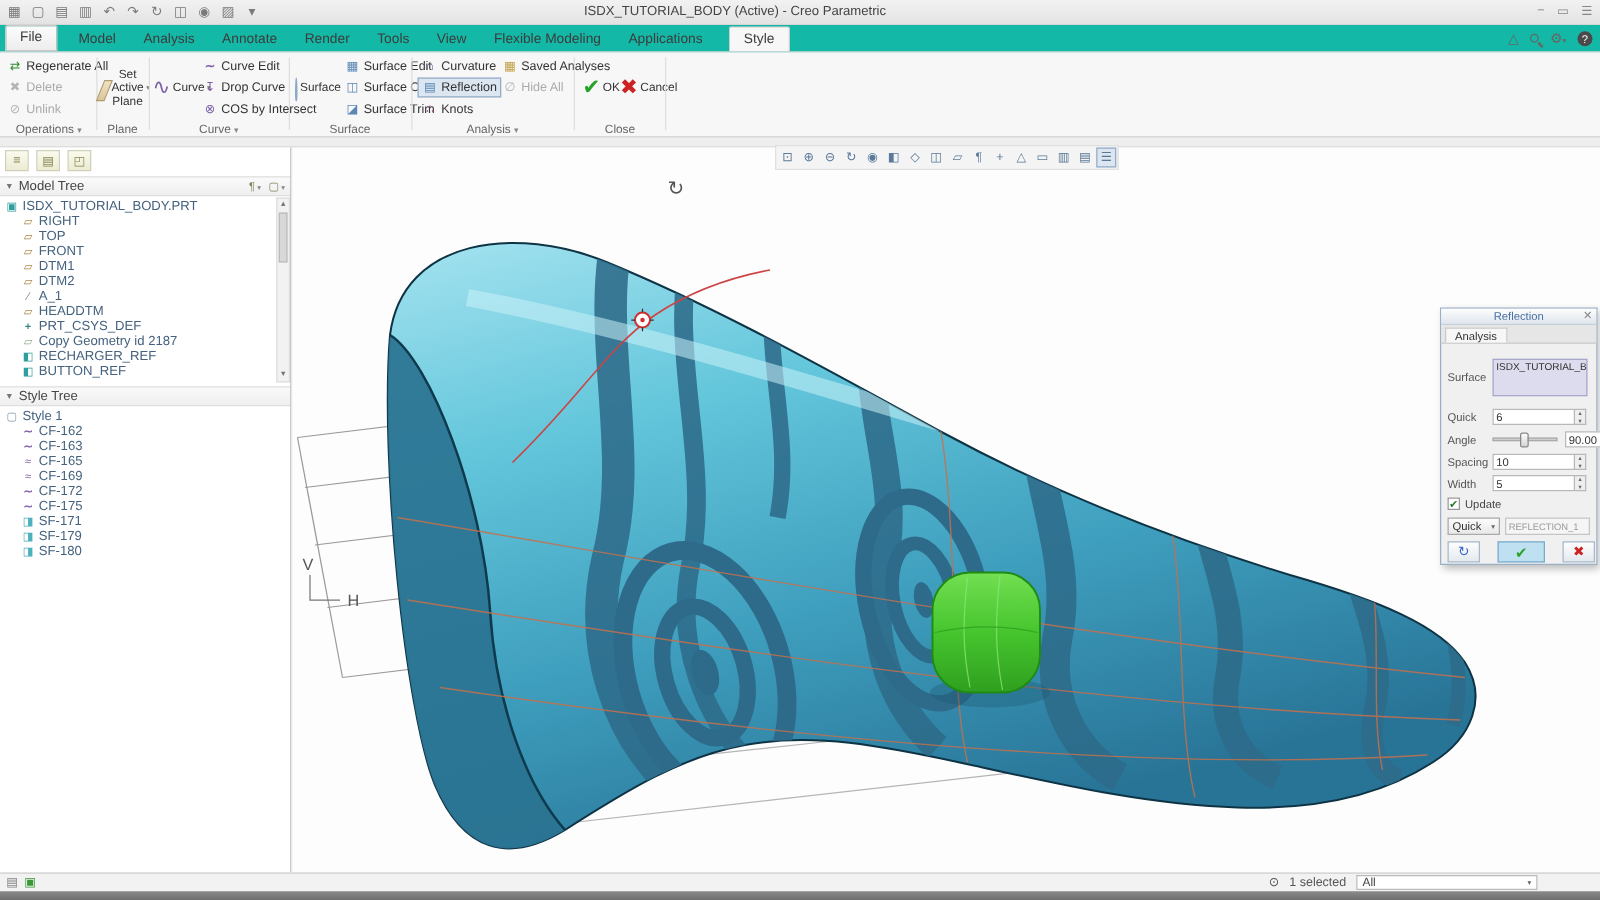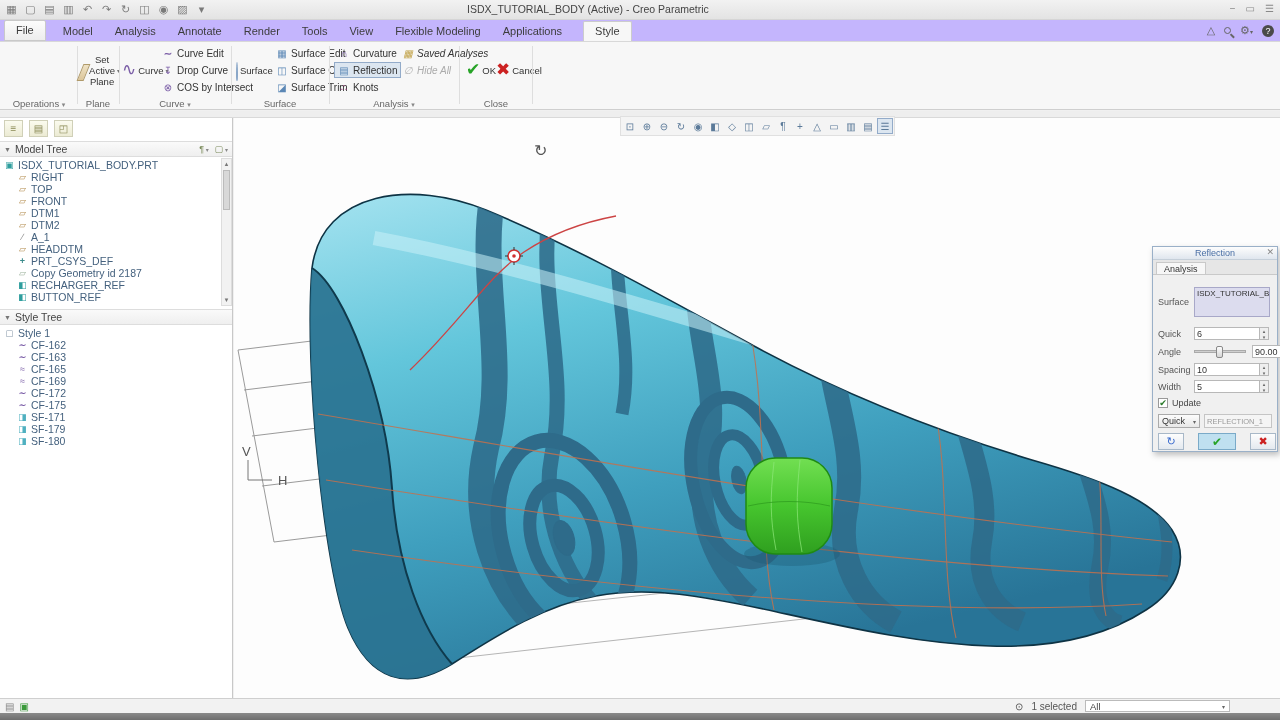--- a/index.html
+++ b/index.html
@@ -9,21 +9,21 @@
 
   
   #titlebar { left:0; top:0; width:1280px; height:20px; background:linear-gradient(#f2f2f2,#e3e3e3); border-bottom:1px solid #d5d5d5; }
   #qat { left:4px; top:2px; display:flex; gap:4px; align-items:center; }
   .qat-btn { width:15px; height:15px; display:flex; align-items:center; justify-content:center; font-size:11px; color:#7a7a7a; }
   #window-title { left:0; top:3px; width:1176px; text-align:center; font-size:10.5px; color:#444; pointer-events:none; }
   #wincontrols { right:6px; top:3px; display:flex; gap:10px; }
   .winc { font-size:10px; color:#888; }
 
   
-  #tabrow { left:0; top:20px; width:1280px; height:22px; background:#c4b5fd; border-bottom:1px solid #d8d8d8; display:flex; align-items:flex-end; }
+  #tabrow { left:0; top:20px; width:1280px; height:22px; background:#14b8a6; border-bottom:1px solid #d8d8d8; display:flex; align-items:flex-end; }
   .tab { padding:3px 11px 4px 11px; font-size:11px; color:#3c3c3c; white-space:nowrap; }
   .tab.file { border:1px solid #c9c9c9; background:linear-gradient(#fcfcfc,#ededed); margin:0 6px 0 4px; border-radius:2px 2px 0 0; }
   .tab.active { background:#f7f7f7; border:1px solid #cccccc; border-bottom:none; margin-left:10px; border-radius:2px 2px 0 0; }
   #ribbon-right { right:6px; top:24px; display:flex; gap:9px; align-items:center; }
   .rr-ic { font-size:11px; color:#666; }
   .search-glyph { width:7px; height:7px; border:1.5px solid #666; border-radius:50%; position:relative; display:inline-block; }
   .search-glyph::after { content:""; position:absolute; width:5px; height:1.5px; background:#666; transform:rotate(45deg); left:5px; top:7px; }
   .help-circle { width:12px; height:12px; background:#4a4a4a; color:#fff; border-radius:50%; font-size:9px; text-align:center; line-height:12px; display:inline-block; }
 
   
@@ -169,20 +169,34 @@
     <div class="tab active"><span>Style</span></div>
   </div>
 <div id="ribbon-right" class="abs">
   <span class="rr-ic">△</span>
   <span class="search-glyph"></span>
   <span class="rr-ic">⚙<span style="font-size:6px">▾</span></span>
   <span class="help-circle">?</span>
 </div>
 
 <div id="ribbon" class="abs">
+  <div class="rcol" style="left:2px;">
+      <div class="rbtn enabled">
+      <span class="i regenerate-icon"></span>
+      <span>Regenerate All</span>
+    </div>
+      <div class="rbtn disabled">
+      <span class="i delete-icon"></span>
+      <span>Delete</span>
+    </div>
+      <div class="rbtn disabled">
+      <span class="i unlink-icon"></span>
+      <span>Unlink</span>
+    </div>
+    </div>
   <div class="vsep" style="left:77px;"></div>
 
   <div class="bigbtn" style="left:80px;">
     <div class="plane-shape"></div>
     <span>Set Active Plane</span>
       <span class="arr" style="font-size:6px;color:#777">▾</span>
   </div>
   <div class="vsep" style="left:119px;"></div>
 
   <div class="bigbtn" style="left:122px;width:36px;">
@@ -233,21 +247,21 @@
     </div>
       <div class="rbtn active">
       <span class="i reflection-icon"></span>
       <span>Reflection</span>
     </div>
       <div class="rbtn enabled">
       <span class="i knots-icon"></span>
       <span>Knots</span>
     </div>
     </div>
-  <div class="rcol" style="left:398px;font-style:italic;">
+  <div class="rcol" style="left:398px;">
       <div class="rbtn enabled">
       <span class="i saved-analyses-icon"></span>
       <span>Saved Analyses</span>
     </div>
       <div class="rbtn disabled">
       <span class="i hide-all-icon"></span>
       <span>Hide All</span>
     </div>
     </div>
   <div class="vsep" style="left:459px;"></div>

